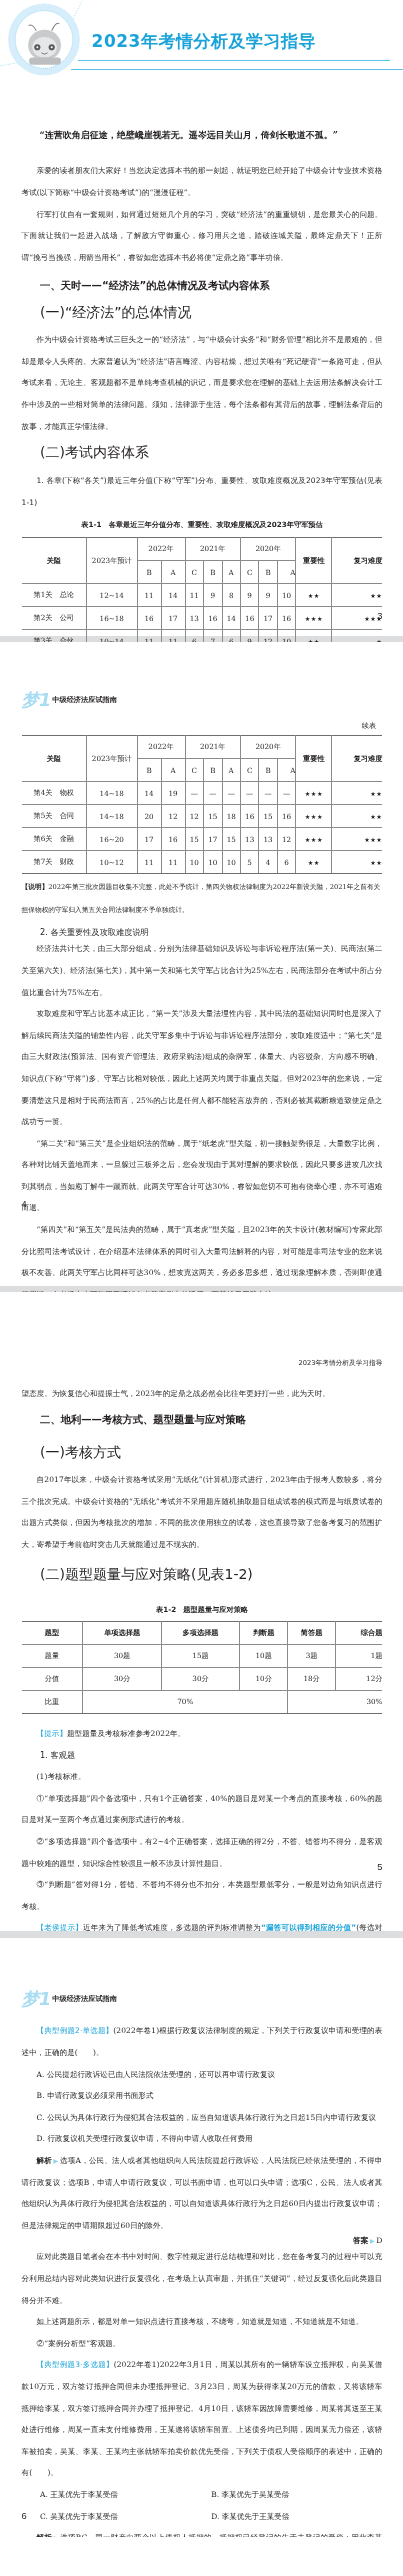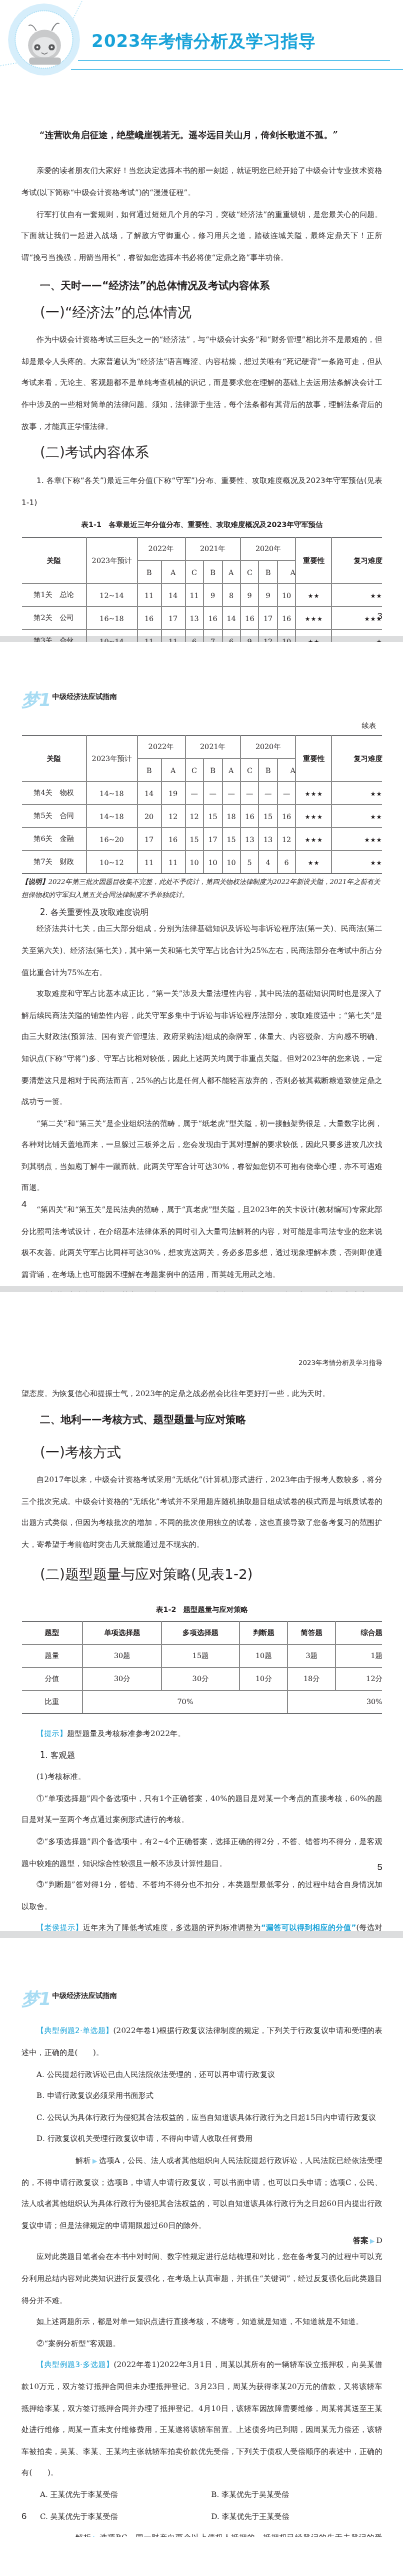--- a/index.html
+++ b/index.html
@@ -18,30 +18,30 @@
   .blue { color: #1aa3d9; font-family: "DejaVu Sans", "Liberation Sans", sans-serif; }
   .blue-bold { color: #1aa3d9; font-weight: bold; font-family: "DejaVu Sans", "Liberation Sans", sans-serif; }
   table.t { width: 100%; border-collapse: collapse; font-size: 7.2px; text-align: center; }
   table.t th, table.t td { border: 0.5px solid #8a8a8a; height: 23px; font-weight: normal; }
   table.t th.bold { font-weight: bold; font-family: Liberation Sans, sans-serif; }
   table.t tr:first-child th { border-top: 1px solid #6d6e70; }
   table.t tr:last-child td { border-bottom: 1px solid #6d6e70; }
   table.t th:first-child, table.t td:first-child { border-left: none; }
   table.t th:last-child, table.t td:last-child { border-right: none; text-align: right; }
   .stars { letter-spacing: 0.5px; font-family: "DejaVu Sans", sans-serif; font-size: 6.2px; }
-  .header-logo { display: flex; align-items: flex-start; font-family: "DejaVu Sans", "Liberation Sans", sans-serif; }
+  .header-logo { display: flex; align-items: center; font-family: "DejaVu Sans", "Liberation Sans", sans-serif; }
   .header-logo .mark { color: #a8dcf3; font-size: 17.5px; font-style: italic; font-weight: bold; line-height: 17.5px; }
   .header-logo .txt { font-size: 7.2px; font-weight: bold; margin-left: 1px; margin-bottom: 1px; }
   .answer { text-align: right; font-size: 7.7px; }
   .answer .lbl { font-family: "DejaVu Sans", "Liberation Sans", sans-serif; font-weight: bold; }
   .arrow { color: #8fd3f2; font-size: 6.2px; margin: 0 1.5px; }
   .opts { display: flex; font-size: 7.5px; line-height: 21.6px; padding-left: 18.5px; }
   .opts span { flex: 1; }
   .opts2 { display: grid; grid-template-columns: 1fr 1fr; font-size: 7.5px; line-height: 21.6px; padding-left: 18.5px; }
-  .jiexi { font-family: "DejaVu Sans", "Liberation Sans", sans-serif; font-weight: normal; margin-left: 39px; }
+  .jiexi { font-family: "DejaVu Sans", "Liberation Sans", sans-serif; font-weight: bold; }
 </style>
 </head>
 <body>
 
 <div class="page" style="height:636px;">
   <div style="position:relative;height:72px;">
     <svg width="88" height="77" style="position:absolute;left:-21.6px;top:0;" viewBox="0 0 170 150">
       <line x1="0" y1="128" x2="60" y2="118" stroke="#5bc3ec" stroke-width="1" stroke-dasharray="2,3"></line>
       <line x1="140" y1="40" x2="160" y2="0" stroke="#5bc3ec" stroke-width="1" stroke-dasharray="2,3"></line>
       <circle cx="85" cy="77" r="70" fill="#d6eefb"></circle>
@@ -235,21 +235,21 @@
           <td>10</td>
           <td>5</td>
           <td>4</td>
           <td>6</td>
       <td class="stars">★★</td>
           <td class="stars">★★</td>
     </tr>
   </tbody>
     </table>
 
-  <p style="font-size:6.7px;line-height:13px;margin-top:2.1px;font-style:italic;">
+  <p style="font-size:6.7px;line-height:23px;margin-top:2.1px;">
     <span style="font-weight:bold;font-family:'DejaVu Sans',sans-serif;">【说明】</span><span>2022年第三批次因题目收集不完整，此处不予统计，第四关物权法律制度为2022年新设关隘，2021年之前有关担保物权的守军归入第五关合同法律制度不予单独统计。</span>
   </p>
   <div style="height:5.2px;"></div>
   <div class="h3">2. 各关重要性及攻取难度说明</div>
   <p class="p">经济法共计七关，由三大部分组成，分别为法律基础知识及诉讼与非诉讼程序法(第一关)、民商法(第二关至第六关)、经济法(第七关)，其中第一关和第七关守军占比合计为25%左右，民商法部分在考试中所占分值比重合计为75%左右。</p>
   <p class="p">攻取难度和守军占比基本成正比，“第一关”涉及大量法理性内容，其中民法的基础知识同时也是深入了解后续民商法关隘的铺垫性内容，此关守军多集中于诉讼与非诉讼程序法部分，攻取难度适中；“第七关”是由三大财政法(预算法、国有资产管理法、政府采购法)组成的杂牌军，体量大、内容驳杂、方向感不明确、知识点(下称“守将”)多、守军占比相对较低，因此上述两关均属于非重点关隘。但对2023年的您来说，一定要清楚这只是相对于民商法而言，25%的占比是任何人都不能轻言放弃的，否则必被其截断粮道致使定鼎之战功亏一篑。</p>
   <p class="p">“第二关”和“第三关”是企业组织法的范畴，属于“纸老虎”型关隘，初一接触架势很足，大量数字比例，各种对比铺天盖地而来，一旦躲过三板斧之后，您会发现由于其对理解的要求较低，因此只要多进攻几次找到其弱点，当如庖丁解牛一蹴而就。此两关守军合计可达30%，睿智如您切不可抱有侥幸心理，亦不可遇难而退。</p>
   <p class="p">“第四关”和“第五关”是民法典的范畴，属于“真老虎”型关隘，且2023年的关卡设计(教材编写)专家此部分比照司法考试设计，在介绍基本法律体系的同时引入大量司法解释的内容，对可能是非司法专业的您来说极不友善。此两关守军占比同样可达30%，想攻克这两关，务必多思多想，透过现象理解本质，否则即使通篇背诵，在考场上也可能因不理解在考题案例中的适用，而英雄无用武之地。</p>
   <p class="p">“第六关”为综合型关隘，其中票据和保险偏理解，证券和信托偏记忆，难度最高的同时守军占比也很可能为各关之最，想克此关，无他，唯有持之以恒。</p>
   <p class="p">需要提醒您注意的是，非重点关中亦有“主将”需要重点关照；同时重点关中也有不太重要的“偏将”“牙将”，并非通篇内容都要求完全掌握。至于每一关的守将，在本书第二篇，笔者将使用“★”对其进行分类，每关最重要的一个，标记为“本关主将”，以便于您在“攻城略地”的过程中结合自身情况加以取舍。</p>
@@ -307,21 +307,21 @@
       <td colspan="2">30%</td>
     </tr>
   </tbody>
     </table>
   <div style="height:9.3px;"></div>
   <p class="p"><span class="blue">【提示】</span><span>题型题量及考核标准参考2022年。</span></p>
   <div class="h3" style="line-height:21.6px;">1. 客观题</div>
   <p class="p">(1)考核标准。</p>
   <p class="p">①“单项选择题”四个备选项中，只有1个正确答案，40%的题目是对某一个考点的直接考核，60%的题目是对某一至两个考点通过案例形式进行的考核。</p>
   <p class="p">②“多项选择题”四个备选项中，有2~4个正确答案，选择正确的得2分，不答、错答均不得分，是客观题中较难的题型，知识综合性较强且一般不涉及计算性题目。</p>
-  <p class="p">③“判断题”答对得1分，答错、不答均不得分也不扣分，本类题型最低零分，的过程中结合自身情况加以取舍。</p>
+  <p class="p">③“判断题”答对得1分，答错、不答均不得分也不扣分，本类题型最低零分，一般是对边角知识点进行考核。</p>
   <p class="p">
     <span class="blue">【老侯提示】</span><span>近年来为了降低考试难度，多选题的评判标准调整为</span><span class="blue-bold">“漏答可以得到相应的分值”</span><span>(每选对一个选项给0.5分)。如：正确答案为“ABC”，选择“ABC”得2分，选择“AB”“AC”或“BC”均可以得1分，但如选择了错误选项“D”则不得分。判断题也</span><span class="blue-bold">“取消了答错倒扣分机制”</span><span>。这一规则预计将在2023年的考试中延续。</span>
   </p>
   <p class="p">(2)命题规律。</p>
   <p class="p">客观题的考点相对分散，各部分皆有考题，个别题目的阅读量较大，综合性相对较高，偶尔会考核一些边角型知识，极个别题目可能超出考试大纲的范围。</p>
   <p class="p">(3)应对策略。</p>
   <p class="p">①“直接考核结论型”客观题。</p>
   <p class="p"><span class="blue">【典型例题1·单选题】</span><span>(2022年卷1)根据政府采购法律制度的规定，招标文件要求投标人提交投标保证金的，投标保证金不得超过采购项目预算金额的一定比例，该比例为(　　)。</span></p>
   <div class="opts">
     <span>A. 4%</span>

